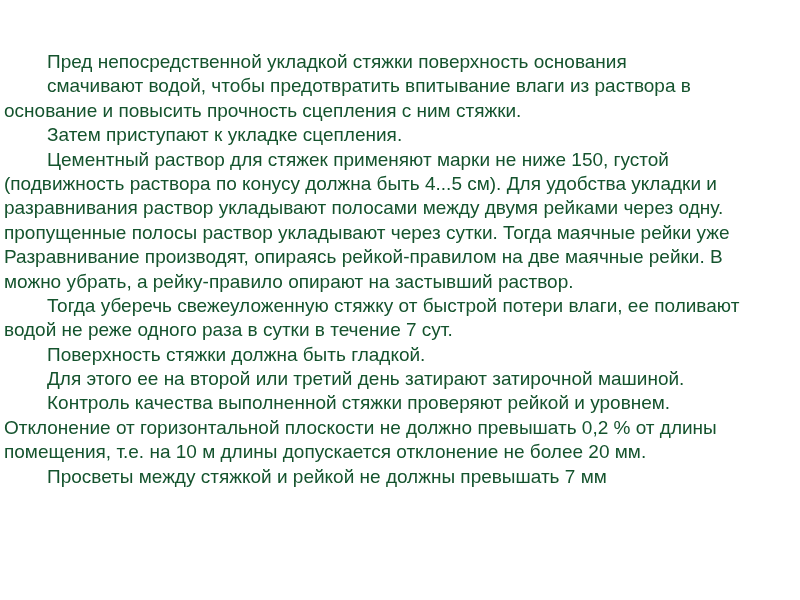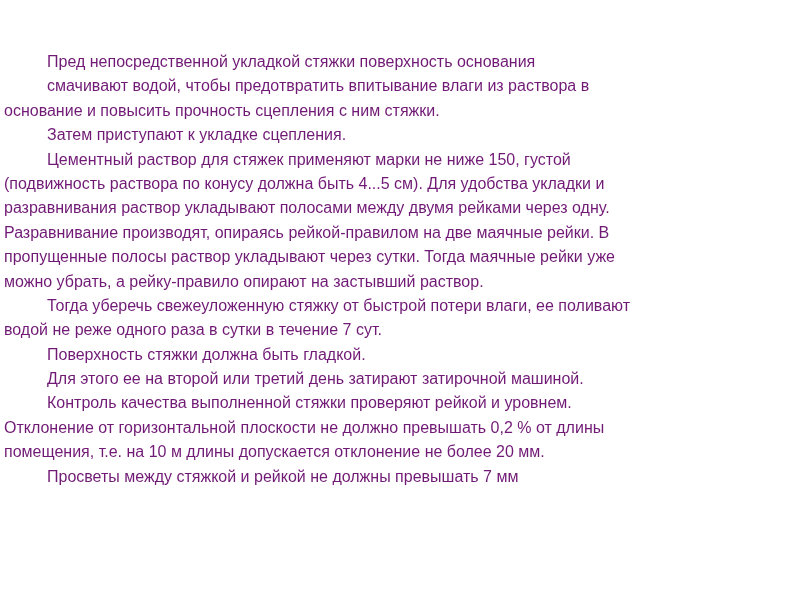--- a/index.html
+++ b/index.html
@@ -17,22 +17,22 @@
     position: relative;
     width: 800px;
     height: 600px;
     background: #ffffff;
   }
   .text-block {
     position: absolute;
     top: 50px;
     left: 4px;
     right: 0;
-    color: #701a75;
-    font-size: 16px;
+    color: #14532d;
+    font-size: 19px;
     line-height: 24.4px;
     letter-spacing: 0;
   }
   .line {
     white-space: pre;
     height: 24.4px;
   }
   .line.indent {
     padding-left: 43px;
   }
@@ -42,22 +42,22 @@
 
 <div class="page">
   <div class="text-block">
     <div class="line indent">Пред непосредственной укладкой стяжки поверхность основания</div>
     <div class="line indent">смачивают водой, чтобы предотвратить впитывание влаги из раствора в</div>
     <div class="line">основание и повысить прочность сцепления с ним стяжки.</div>
     <div class="line indent">Затем приступают к укладке сцепления.</div>
     <div class="line indent">Цементный раствор для стяжек применяют марки не ниже 150, густой</div>
     <div class="line">(подвижность раствора по конусу должна быть 4...5 см). Для удобства укладки и</div>
     <div class="line">разравнивания раствор укладывают полосами между двумя рейками через одну.</div>
+    <div class="line">пропущенные полосы раствор укладывают через сутки. Тогда маячные рейки уже</div>
     <div class="line">Разравнивание производят, опираясь рейкой-правилом на две маячные рейки. В</div>
-    <div class="line">пропущенные полосы раствор укладывают через сутки. Тогда маячные рейки уже</div>
     <div class="line">можно убрать, а рейку-правило опирают на застывший раствор.</div>
     <div class="line indent">Тогда уберечь свежеуложенную стяжку от быстрой потери влаги, ее поливают</div>
     <div class="line">водой не реже одного раза в сутки в течение 7 сут.</div>
     <div class="line indent">Поверхность стяжки должна быть гладкой.</div>
     <div class="line indent">Для этого ее на второй или третий день затирают затирочной машиной.</div>
     <div class="line indent">Контроль качества выполненной стяжки проверяют рейкой и уровнем.</div>
     <div class="line">Отклонение от горизонтальной плоскости не должно превышать 0,2 % от длины</div>
     <div class="line">помещения, т.е. на 10 м длины допускается отклонение не более 20 мм.</div>
     <div class="line indent">Просветы между стяжкой и рейкой не должны превышать 7 мм</div>
   </div>

